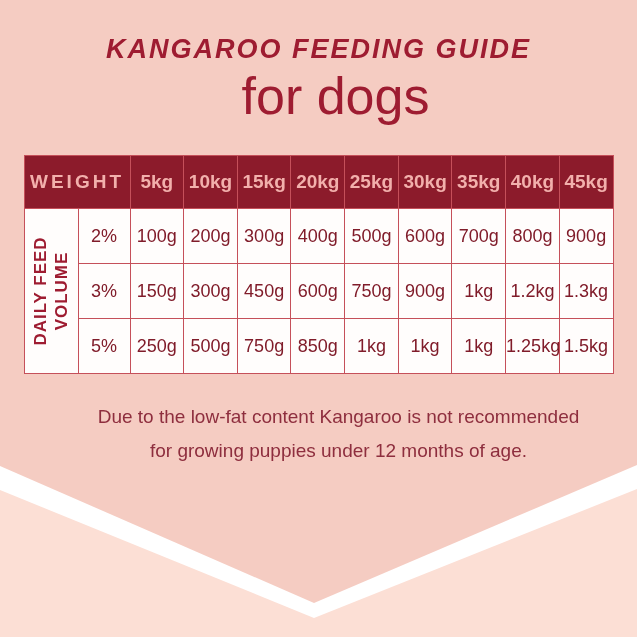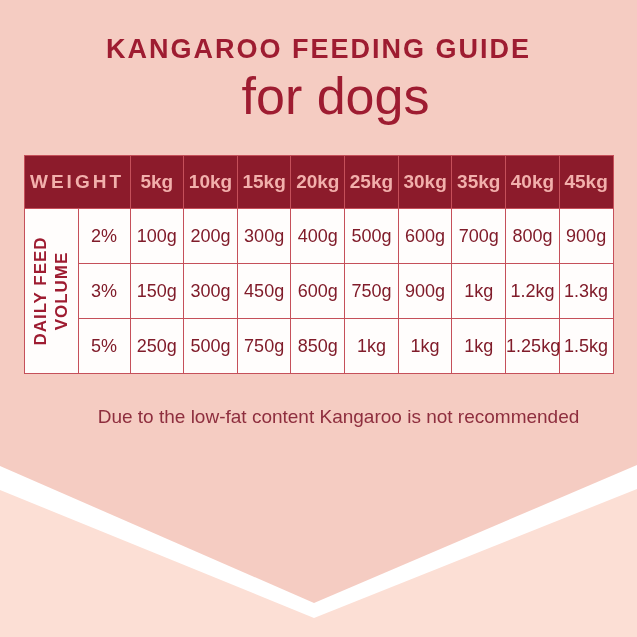--- a/index.html
+++ b/index.html
@@ -27,20 +27,21 @@
     clip-path: polygon(0 0, 637px 0, 637px 465px, 314px 603px, 0 466px);
   }
   .content { position: absolute; inset: 0; }
 
   .title {
     margin: 0; padding-top: 34px;
     text-align: center;
     font-size: 27px; font-weight: bold;
     letter-spacing: 2px;
     color: #9e1c31;
+    font-style: italic;
   }
   .subtitle {
     margin: 2px 0 0 0;
     text-align: center;
     font-size: 52px; font-weight: 300;
     line-height: 1.12;
     color: #9e1c31;
     padding-left: 34px;
   }
 
@@ -176,15 +177,16 @@
           <td>1kg</td>
           <td>1kg</td>
           <td>1.25kg</td>
           <td>1.5kg</td>
         </tr>
       </tbody>
     </table>
 
     <div class="footer">
       <p>Due to the low-fat content Kangaroo is not recommended</p>
+      <p>for growing puppies under 12 months of age.</p>
     </div>
   </div>
 </div>
 
 </body></html>

